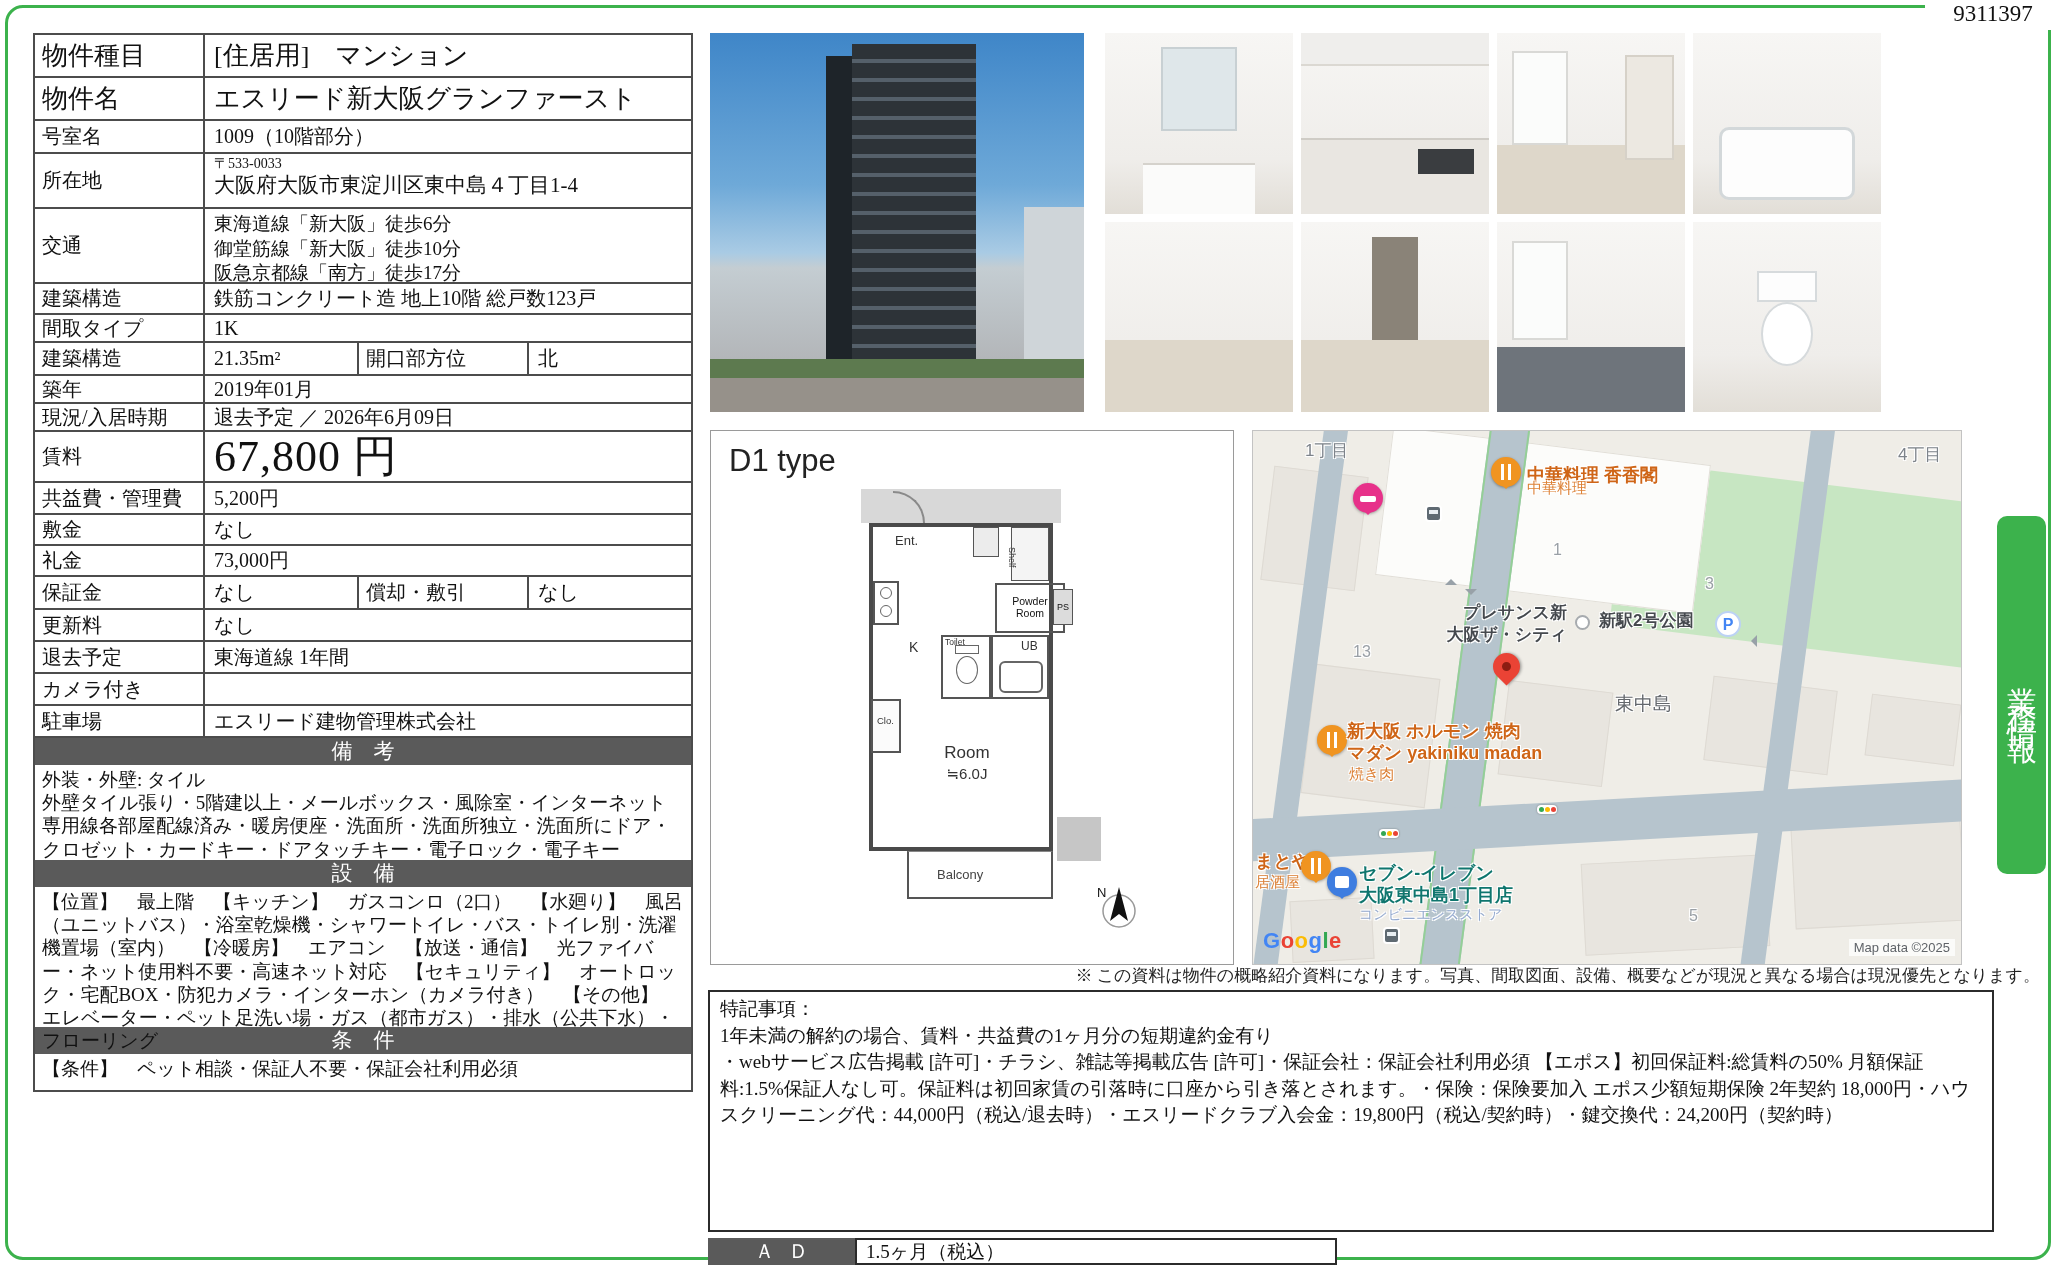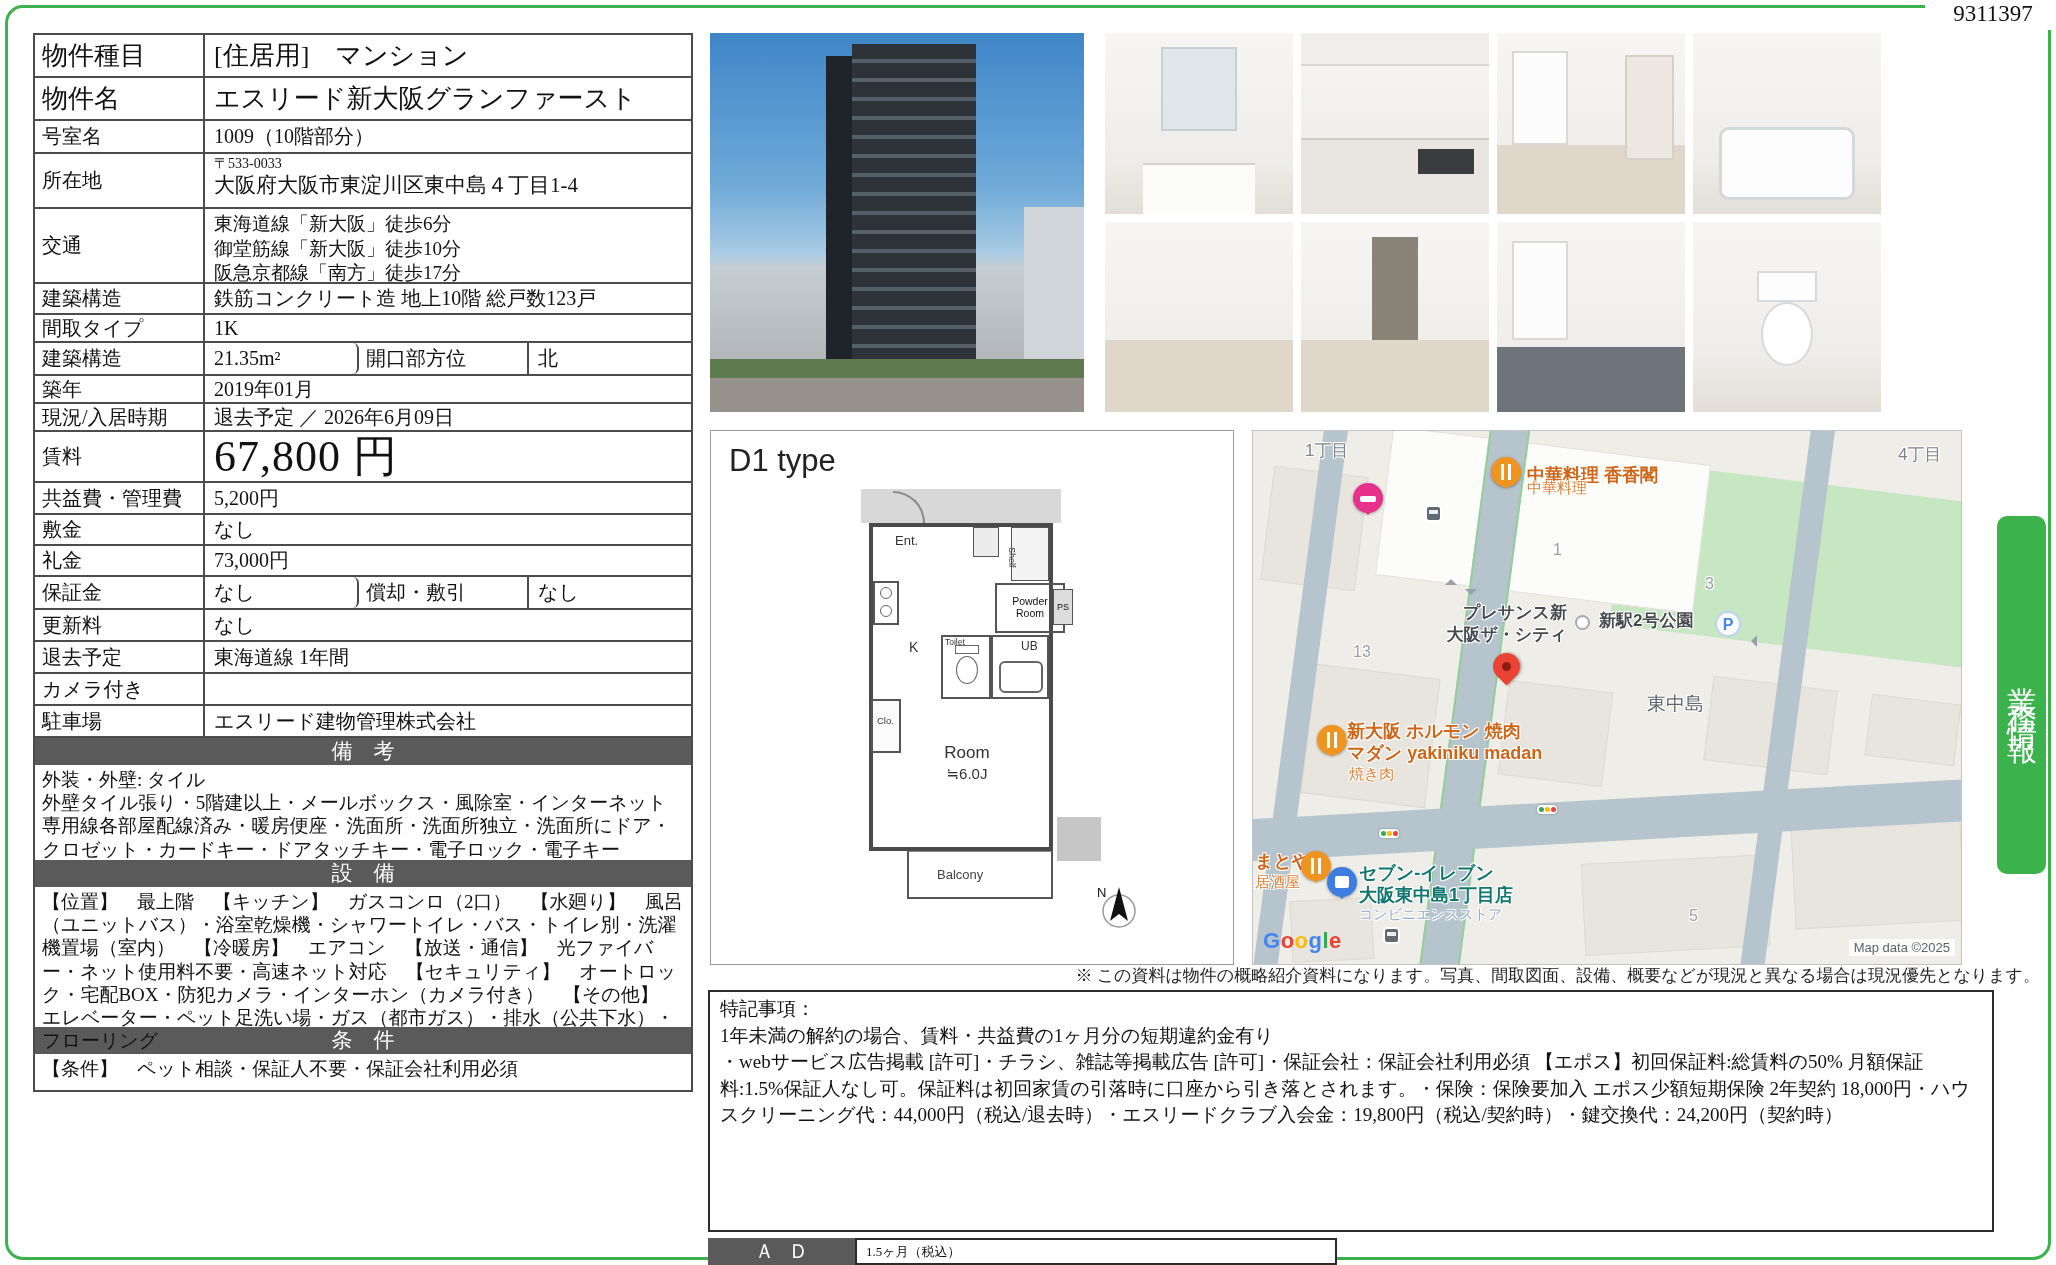--- a/index.html
+++ b/index.html
@@ -12,21 +12,21 @@
   .doc-number { position:absolute; left:1925px; top:0; width:136px; height:30px;
     background:#fff; text-align:center; font-size:23px; line-height:28px; z-index:4; }
 
   
   .ptable { position:absolute; left:33px; top:33px; width:660px;
     border:2px solid #4c4c4c; background:#fff; font-size:20px; }
   .trow { display:flex; border-bottom:2px solid #4c4c4c; }
   .trow:last-child { border-bottom:none; }
   .tlabel { width:170px; border-right:2px solid #4c4c4c; padding:1px 7px;
     display:flex; align-items:center; flex:none; }
-  .tvalue { flex:1; padding:1px 9px; display:flex; align-items:center;border-radius:6px; }
+  .tvalue { flex:1; padding:1px 9px; display:flex; align-items:center; }
   .tvalue.vfix { width:154px; flex:none; border-right:2px solid #4c4c4c; }
   .tlabel2 { width:170px; flex:none; border-right:2px solid #4c4c4c; padding:1px 7px; display:flex; align-items:center; }
   .big { font-size:26px; }
   .h45{height:43px}.h35{height:33px}.h57{height:55px}.h77{height:75px}.h33{height:31px}
   .h30{height:28px}.h53{height:51px}.h34{height:32px}
   .addr-cell { display:block; padding:2px 9px; }
   .postal { font-size:14px; line-height:1.1; }
   .addr { font-size:21px; line-height:1.35; }
   .access-cell { display:block; padding:3px 9px; font-size:19px; line-height:1.3; }
   .rent-val { font-size:44px; letter-spacing:1px; }
@@ -117,21 +117,21 @@
   .road.main-d { width:40px; border-left:2px solid #94cf97; border-right:2px solid #94cf97; }
   .road.rh { height:42px; width:790px; left:-35px; transform:rotate(-3.2deg); }
   .mlabel { position:absolute; color:#7d838a; font-size:17px;
     text-shadow:-1px -1px 0 #fff,1px -1px 0 #fff,-1px 1px 0 #fff,1px 1px 0 #fff; }
   .mblock { color:#9aa0a6; font-size:16px; }
   .mpoi { color:#45494e; font-weight:bold; }
   .morange { color:#cf6517; font-weight:bold; font-size:18px; }
   .morange-cat { color:#dd8136; font-weight:normal; font-size:15px; }
   .mblue { color:#0f766e; font-weight:bold; font-size:18px; }
   .mblue-cat { color:#93a9cf; font-weight:normal; font-size:14px; }
-  .mdistrict { color:#63676c; font-size:19px;margin-left:32px; }
+  .mdistrict { color:#63676c; font-size:19px; }
   .pin { position:absolute; width:30px; height:30px; border-radius:50%; box-shadow:0 1px 3px rgba(0,0,0,.35); }
   .pin::after { content:""; position:absolute; left:9px; top:26px; border:6px solid transparent; }
   .pin.orange { background:#f09421; } .pin.orange::after { border-top-color:#f09421; }
   .pin.pink { background:#e7318a; } .pin.pink::after { border-top-color:#e7318a; }
   .pin.blue { background:#3e7de0; } .pin.blue::after { border-top-color:#3e7de0; }
   .pin .bar { position:absolute; background:#fff; }
   .fork1 { left:10px; top:7px; width:3px; height:16px; }
   .fork2 { left:17px; top:7px; width:3px; height:16px; }
   .bed { left:7px; top:13px; width:16px; height:6px; border-radius:2px; }
   .shop { left:8px; top:9px; width:14px; height:12px; border-radius:2px; }
@@ -152,21 +152,21 @@
   .attribution { position:absolute; right:6px; top:508px; font-size:13px; color:#5f6368;
     background:rgba(255,255,255,.75); padding:1px 5px; }
 
   
   .disclaimer { position:absolute; right:16px; top:964px; font-size:17px; color:#222; }
   .notes-box { position:absolute; left:708px; top:990px; width:1286px; height:242px;
     border:2px solid #2b2b2b; padding:4px 10px; font-size:19px; line-height:1.4; }
   .ad-label { position:absolute; left:708px; top:1238px; width:147px; height:27px;
     background:#5a5a5a; color:#fff; text-align:center; font-size:20px; line-height:27px; letter-spacing:14px; padding-left:14px; }
   .ad-value { position:absolute; left:855px; top:1238px; width:482px; height:27px;
-    border:2px solid #2b2b2b; background:#fff; font-size:13px; line-height:23px; padding:0 9px; }
+    border:2px solid #2b2b2b; background:#fff; font-size:19px; line-height:23px; padding:0 9px; }
 
   .side-tab { position:absolute; left:1997px; top:516px; width:49px; height:358px;
     background:#3cb24c; border-radius:10px; color:#fff; z-index:5;
     writing-mode:vertical-rl; text-orientation:upright; letter-spacing:16px;
     font-size:30px; display:flex; align-items:center; justify-content:center;
     font-family:"Liberation Serif","DejaVu Serif",serif; }
 </style>
 </head>
 <body>
 

